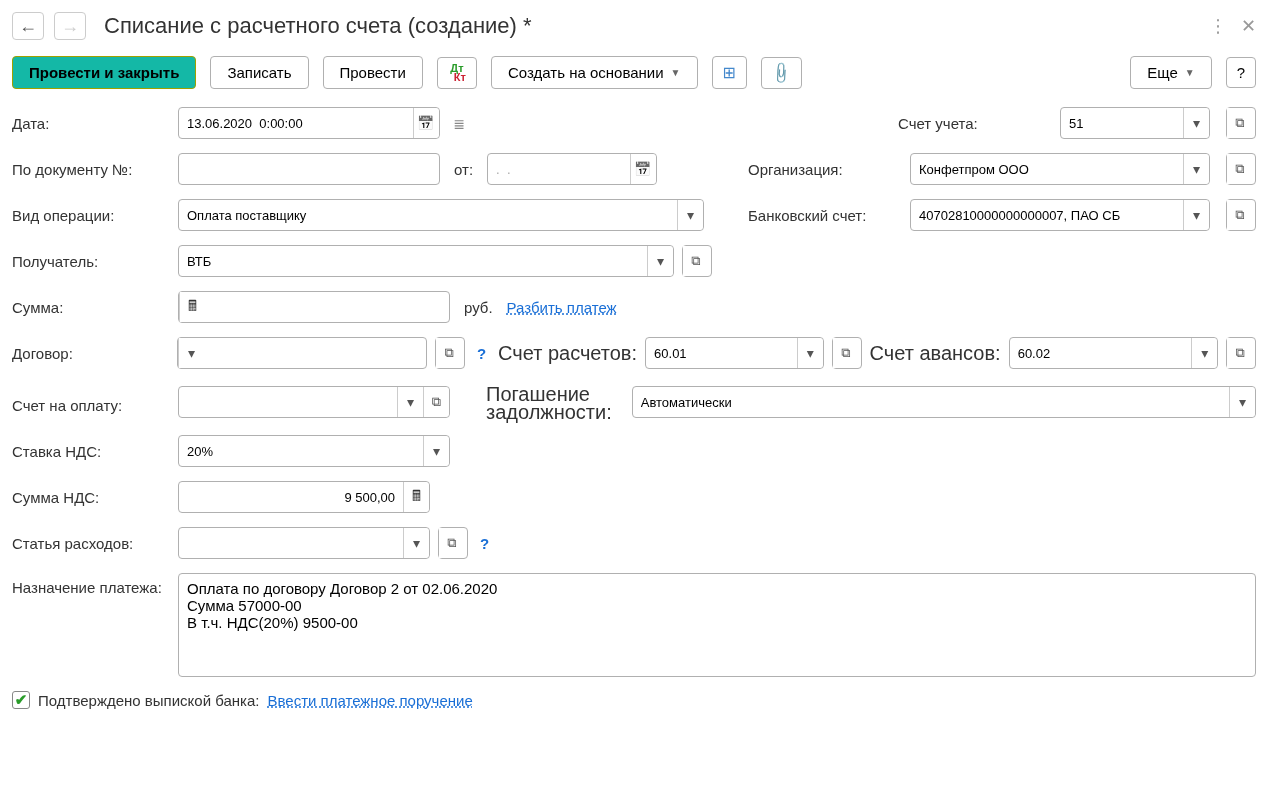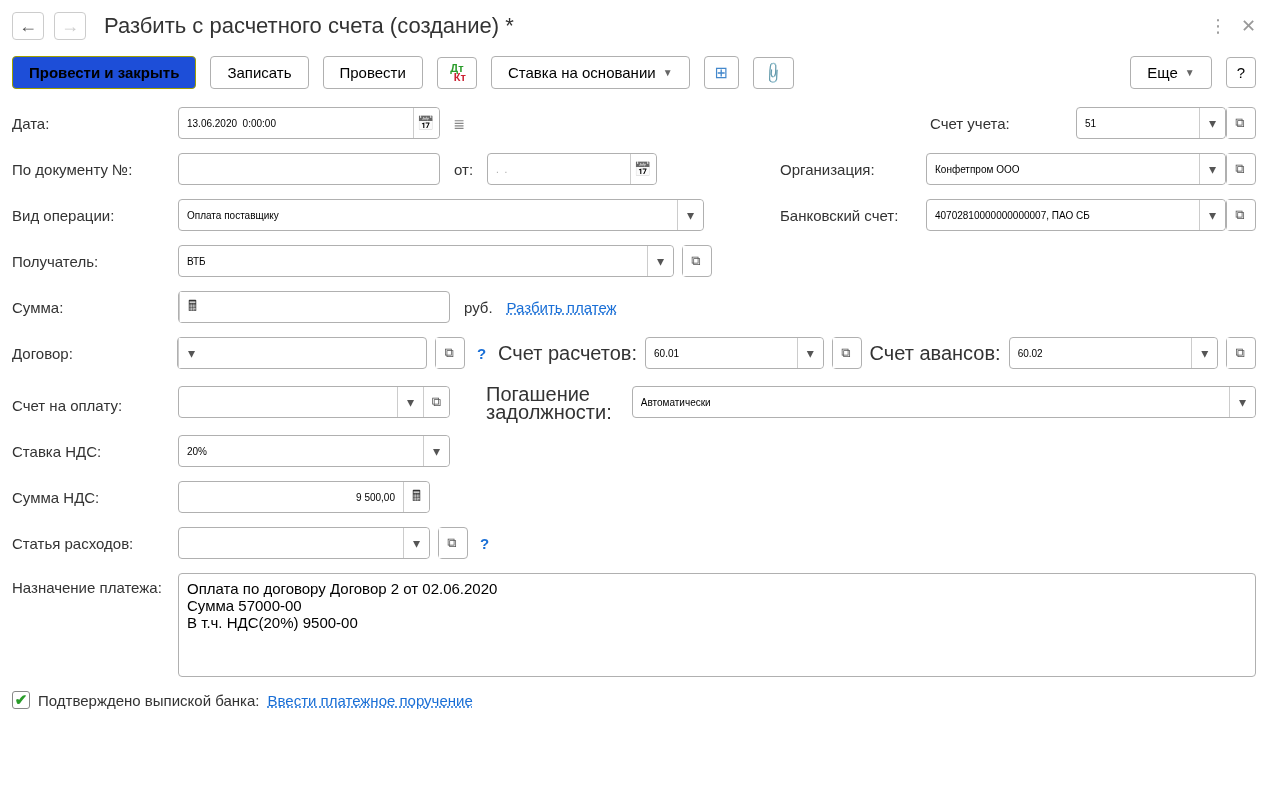--- a/index.html
+++ b/index.html
@@ -6,42 +6,42 @@
 body { font-family: Arial, sans-serif; font-size: 15px; color: #333; background: #fff; padding: 8px 12px; }
 .header { display: flex; align-items: center; gap: 10px; padding: 4px 0 10px; }
 .nav-btn { width: 32px; height: 28px; border: 1px solid #ccc; border-radius: 4px; background: #fff; display: flex; align-items: center; justify-content: center; cursor: pointer; font-size: 18px; color: #555; }
 .nav-btn.disabled { color: #ccc; }
 .title { font-size: 22px; margin-left: 8px; flex: 1; }
 .header-right { display: flex; gap: 14px; align-items: center; }
 .icon-btn { cursor: pointer; color: #999; font-size: 18px; }
 
 .toolbar { display: flex; gap: 14px; align-items: center; padding: 6px 0 14px; border-bottom: none; flex-wrap: wrap; }
 .btn { border: 1px solid #b0b0b0; border-radius: 4px; background: #fff; padding: 7px 16px; font-size: 15px; cursor: pointer; display: flex; align-items: center; gap: 5px; }
-.btn.primary { background: #1d4ed8; border-color: #a0a000; font-weight: bold; }
+.btn.primary { background: #14b8a6; border-color: #a0a000; font-weight: bold; }
 .btn.small { padding: 6px 10px; }
 .btn .caret { font-size: 10px; color: #666; margin-left: 2px; }
 
 .form { display: flex; flex-direction: column; gap: 14px; padding-top: 4px; }
 .row { display: flex; gap: 8px; align-items: center; }
 .label { width: 158px; font-size: 15px; }
 .label.mini { width: auto; padding: 0 6px; }
 
 .input-group { display: flex; border: 1px solid #b0b0b0; border-radius: 4px; background: #fff; height: 32px; align-items: stretch; }
-.input-group input { border: none; outline: none; padding: 0 8px; font-size: 10px; flex: 1; width: 100%; background: transparent; }
+.input-group input { border: none; outline: none; padding: 0 8px; font-size: 13px; flex: 1; width: 100%; background: transparent; }
 .input-group.num input { text-align: right; }
 .ig-btn { border: none; border-left: 1px solid #ccc; background: #fff; width: 26px; display: flex; align-items: center; justify-content: center; cursor: pointer; color: #555; font-size: 14px; }
 .ig-btn:last-child { border-radius: 0 4px 4px 0; }
 
 .hint { color: #1a6fd6; cursor: pointer; padding: 0 4px; font-weight: bold; }
 .link { color: #1a6fd6; text-decoration: underline dotted; cursor: pointer; }
 .txt { padding: 0 6px; }
 
 textarea { border: 1px solid #b0b0b0; border-radius: 4px; padding: 6px 8px; font-size: 15px; font-family: inherit; resize: none; }
 
-.col-right { margin-left: auto; display: flex; align-items: center; gap: 0; }
+.col-right { margin-left: auto; display: flex; align-items: center; gap: 16px; }
 .lbl2 { width: 146px; font-size: 15px; }
 .lbl3 { font-size: 20px; white-space: nowrap; }
 
 .footer { display: flex; align-items: center; gap: 8px; padding-top: 14px; }
 .checkbox { width: 18px; height: 18px; border: 1px solid #888; border-radius: 3px; display: flex; align-items: center; justify-content: center; color: #2a9c2a; font-weight: bold; cursor: pointer; }
 
 .dtkt { display: flex; flex-direction: column; line-height: 9px; font-size: 11px; font-weight: bold; }
 .dt { color: #2a9c2a; }
 .kt { color: #c23; margin-left: 6px; }
 
@@ -52,39 +52,39 @@
 .list-icon::before { content: "≣"; font-size: 14px; color: #888; }
 .expand-icon { font-size: 13px; }
 .dots-icon::before { content: "⋮"; }
 </style>
 </head>
 <body>
 
 <div class="header">
   <div class="nav-btn">←</div>
   <div class="nav-btn disabled">→</div>
-  <div class="title">Разбить с расчетного счета (создание) *</div>
+  <div class="title">Списание с расчетного счета (создание) *</div>
   <div class="header-right">
     <span class="icon-btn dots-icon"></span>
     <span class="icon-btn">✕</span>
   </div>
 </div>
 
 <div class="toolbar">
   <button class="btn primary">Провести и закрыть</button>
   <button class="btn">Записать</button>
   <button class="btn">Провести</button>
   <button class="btn small">
       <span class="dtkt">
         <span class="dt">Дт</span>
         <span class="kt">Кт</span>
       </span>
     </button>
   <button class="btn">
-      <span>Ставка на основании</span>
+      <span>Создать на основании</span>
       <span class="caret">▼</span>
     </button>
   <button class="btn small">
       <span class="struct-icon">⊞</span>
     </button>
   <button class="btn small">
       <span class="clip-icon">📎</span>
     </button>
   <div style="flex:1"></div>
   <button class="btn">

